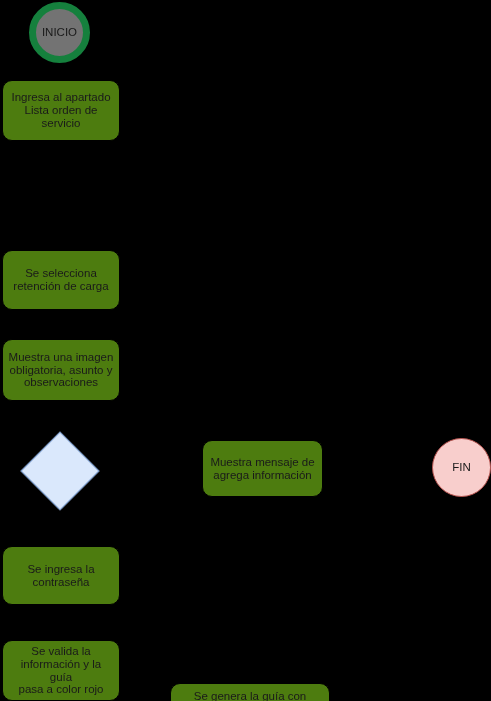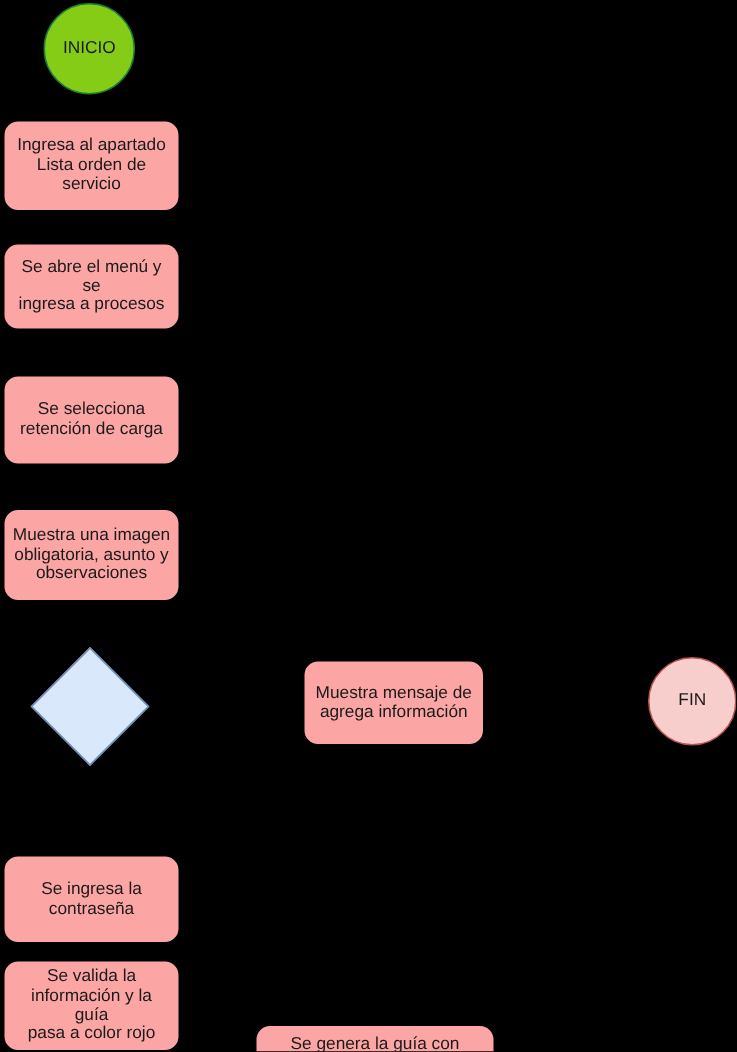--- a/index.html
+++ b/index.html
@@ -20,33 +20,33 @@
     position: absolute;
     box-sizing: border-box;
     display: flex;
     align-items: center;
     justify-content: center;
     text-align: center;
     color: #1a1a1a;
     line-height: 1.12;
   }
   .process {
-    background: #fca5a5;
+    background: #4d7c0f;
     border: 1px solid #000000;
     border-radius: 10px;
     font-size: 11.5px;
     padding: 2px 5px;
   }
   .terminator {
     border-radius: 50%;
     font-size: 11.5px;
   }
   .term-start {
-    background: #84cc16;
-    border: 1px solid #15803d;
+    background: #737373;
+    border: 7px solid #15803d;
   }
   .term-end {
     background: #f8cecc;
     border: 1px solid #b85450;
     justify-content: center;
   }
   .decision-wrap {
     position: absolute;
   }
   .decision {
@@ -83,24 +83,20 @@
   <div class="node terminator term-start" style="left:29px; top:2px; width:61px; height:61px;">
     <span class="nodetext">INICIO</span>
   </div>
 
   <div class="node process" style="left:2px; top:80px; width:118px; height:61px;">
     <span class="nodetext">Ingresa al apartado
 Lista orden de
 servicio</span>
   </div>
 
-  <div class="node process" style="left:2px; top:162px; width:118px; height:58px;">
-    <span class="nodetext">Se abre el menú y se
-ingresa a procesos</span>
-  </div>
 
   <div class="node process" style="left:2px; top:250px; width:118px; height:60px;">
     <span class="nodetext">Se selecciona
 retención de carga</span>
   </div>
 
   <div class="node process" style="left:2px; top:339px; width:118px; height:62px;">
     <span class="nodetext">Muestra una imagen
 obligatoria, asunto y
 observaciones</span>
@@ -113,21 +109,21 @@
 
   <div class="node process" style="left:202px; top:440px; width:121px; height:57px;">
     <span class="nodetext">Muestra mensaje de
 agrega información</span>
   </div>
 
   <div class="node terminator term-end" style="left:432px; top:438px; width:59px; height:59px;">
     <span class="nodetext">FIN</span>
   </div>
 
-  <div class="node process" style="left:2px; top:570px; width:118px; height:59px;text-align:center;">
+  <div class="node process" style="left:2px; top:546px; width:118px; height:59px;text-align:center;">
     <span class="nodetext">Se ingresa la
 contraseña</span>
   </div>
 
   <div class="node process" style="left:2px; top:640px; width:118px; height:61px;">
     <span class="nodetext">Se valida la
 información y la guía
 pasa a color rojo</span>
   </div>
 

